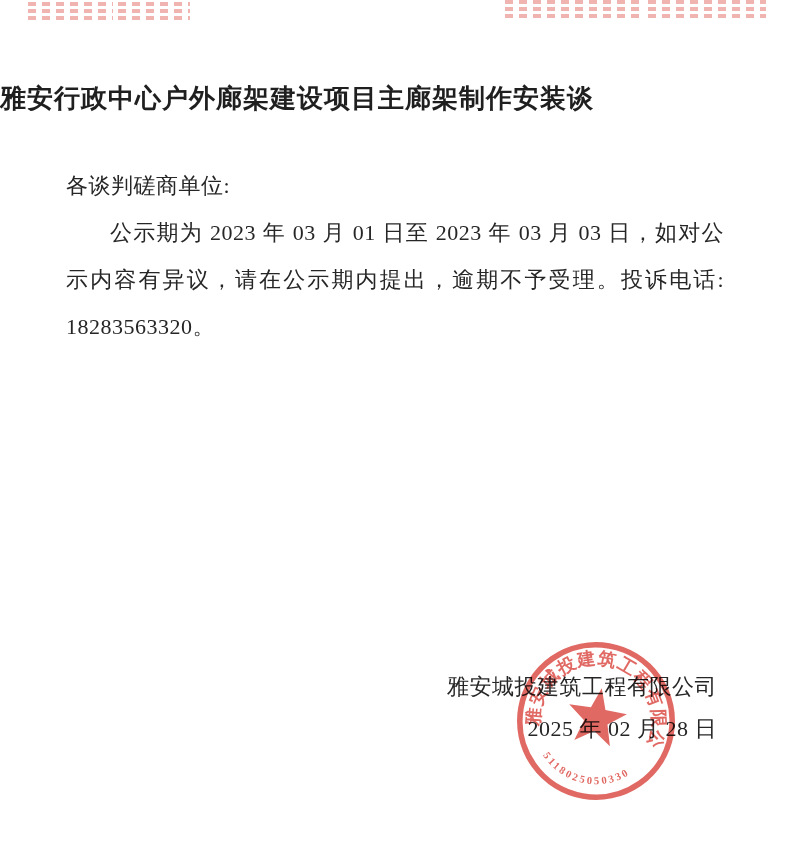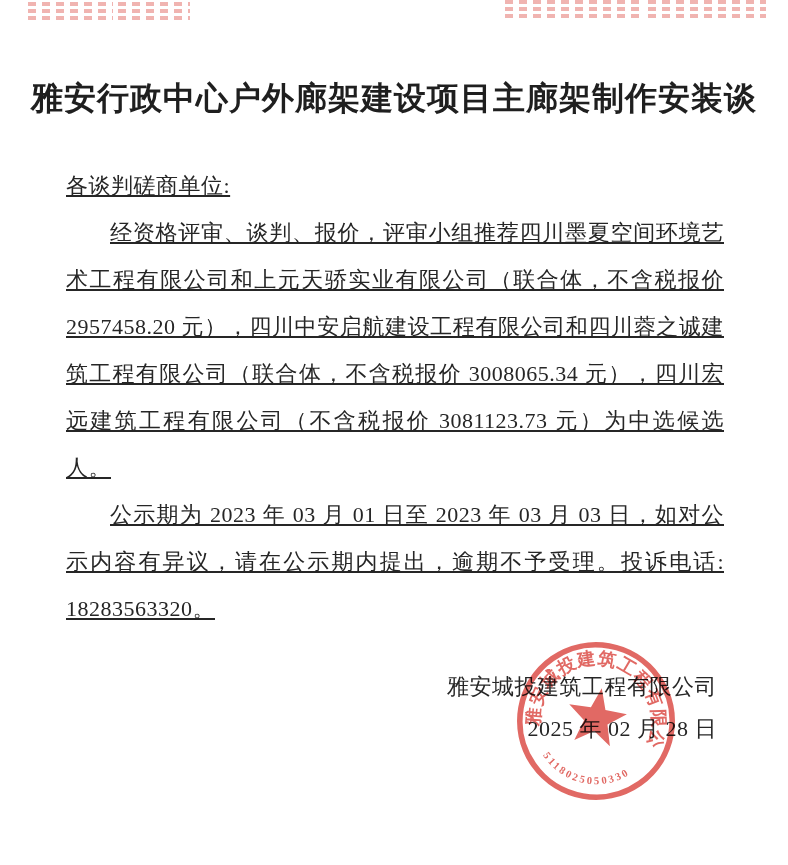--- a/index.html
+++ b/index.html
@@ -15,36 +15,35 @@
   
   .artifact { position:absolute; }
   .artifact .row {
     height:4px; margin-bottom:3px;
     background:repeating-linear-gradient(90deg,
       rgba(228,118,112,0.55) 0 8px, rgba(228,118,112,0) 8px 14px);
   }
   
   .title-block {
     padding-top:72px;
-    text-align:center;
+    text-align:left;
     font-family:"Liberation Sans","DejaVu Sans",sans-serif;
     font-weight:700;
-    font-size:32px;
+    font-size:26px;
     line-height:52px;
     color:#1f1f1f;
     letter-spacing:1px;
   }
   
   .content {
     margin:38px 64px 0 66px;
     font-size:22px;
     line-height:47px;
     text-align:justify;
     letter-spacing:0.5px;
-    text-decoration:underline;
   }
   .content p.indent { text-indent:2em; }
   
   .signature {
     position:absolute;
     top:666px; right:71px;
     text-align:right;
     font-size:22px;
     line-height:42px;
     letter-spacing:0.5px;
@@ -89,21 +88,20 @@
       <div class="row"></div>
       <div class="row"></div>
   </div>
 
   <div class="title-block">
     <div>雅安行政中心户外廊架建设项目主廊架制作安装谈</div>
   </div>
 
   <div class="content">
     <p>各谈判磋商单位:</p>
-    <p class="indent">经资格评审、谈判、报价，评审小组推荐四川墨夏空间环境艺术工程有限公司和上元天骄实业有限公司（联合体，不含税报价 2957458.20 元），四川中安启航建设工程有限公司和四川蓉之诚建筑工程有限公司（联合体，不含税报价 3008065.34 元），四川宏远建筑工程有限公司（不含税报价 3081123.73 元）为中选候选人。</p>
     <p class="indent">公示期为 2023 年 03 月 01 日至 2023 年 03 月 03 日，如对公示内容有异议，请在公示期内提出，逾期不予受理。投诉电话: 18283563320。</p>
   </div>
 
   <div class="signature">
     <div>雅安城投建筑工程有限公司</div>
     <div>2025 年 02 月 28 日</div>
   </div>
 
   <div class="seal">
     <svg viewBox="0 0 200 200">

